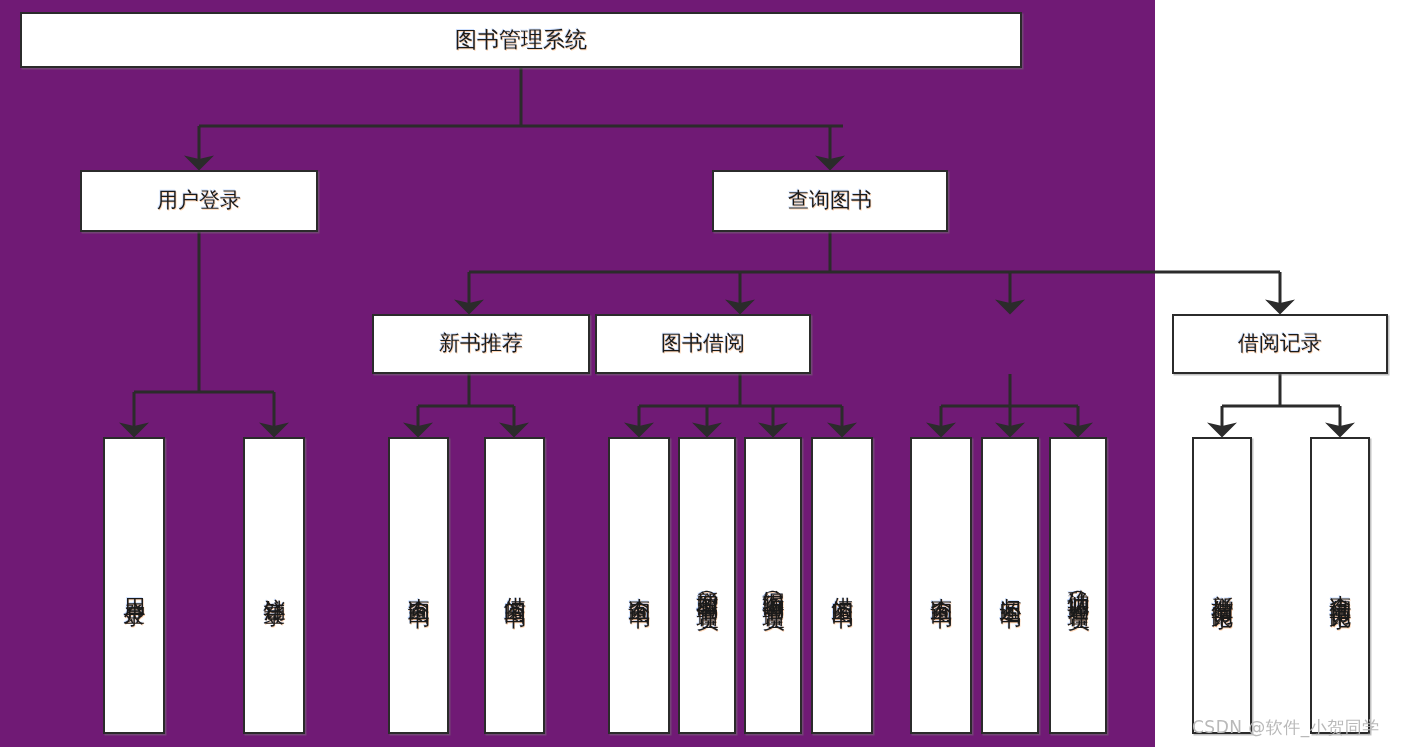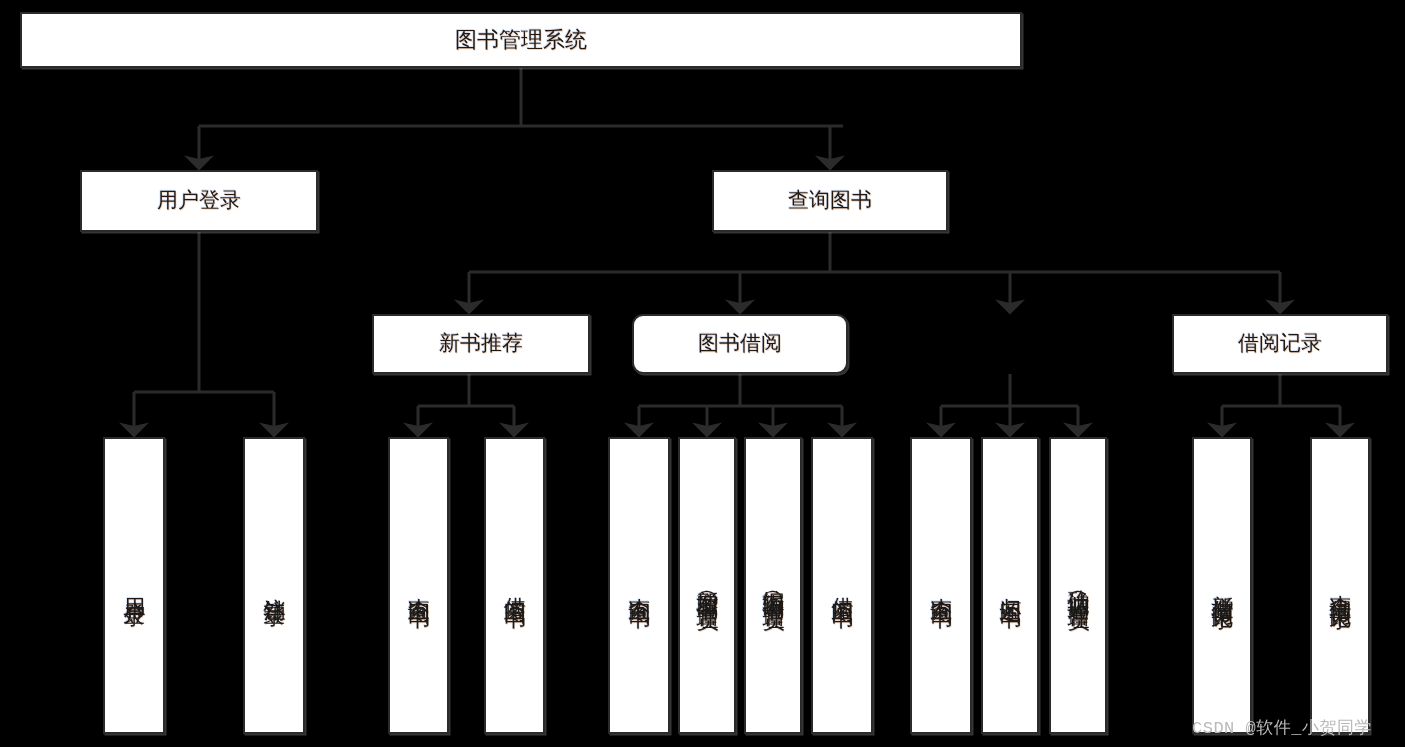--- a/index.html
+++ b/index.html
@@ -1,18 +1,18 @@
 <!DOCTYPE html>
 <html><head>
 <meta charset="utf-8">
 <style>
   html,body{margin:0;padding:0;background:#ffffff;}
   body{width:1405px;height:747px;overflow:hidden;
        font-family:"DejaVu Sans","Liberation Sans",sans-serif;}
-  #diagram{position:relative;width:1405px;height:747px;background:#000000;}
+  #diagram{position:relative;width:1129px;height:747px;background:#701a75;padding-left:26px;}
   svg.edges{position:absolute;left:0;top:0;width:1405px;height:747px;}
   .node{position:absolute;box-sizing:border-box;background:#ffffff;
         border:2px solid #2b2b2b;
         box-shadow:1.5px 1.5px 0 rgba(120,120,120,.45);
         display:flex;align-items:center;justify-content:center;}
   .node .label{color:#1a1a1a;text-align:center;line-height:1.22;
         text-shadow:0.7px 0.7px 0 rgba(255,180,120,.55),-0.7px -0.7px 0 rgba(120,170,255,.35);}
   .h-node .label{font-size:21px;}
   .root .label{font-size:22px;}
   .leaf{align-items:center;justify-content:center;}
@@ -83,21 +83,21 @@
   <div class="node h-node" style="left:80px;top:170px;width:238px;height:62px;">
     <span class="label">用户登录</span>
   </div>
   <div class="node h-node" style="left:712px;top:170px;width:236px;height:62px;">
     <span class="label">查询图书</span>
   </div>
 
   <div class="node h-node" style="left:372px;top:314px;width:218px;height:60px;justify-content:center;">
     <span class="label">新书推荐</span>
   </div>
-  <div class="node h-node" style="left:632px;top:314px;width:216px;height:60px;border-radius:11px;">
+  <div class="node h-node" style="left:595px;top:314px;width:216px;height:60px;">
     <span class="label">图书借阅</span>
   </div>
   <div class="node h-node" style="left:1172px;top:314px;width:216px;height:60px;">
     <span class="label">借阅记录</span>
   </div>
 
   <div class="node leaf" style="left:103px;top:437px;width:62px;height:297px;">
     <span class="label">用户登录</span>
   </div>
   <div class="node leaf" style="left:243px;top:437px;width:62px;height:297px;">
@@ -134,14 +134,14 @@
     <span class="label">确认归还（管理员）</span>
   </div>
 
   <div class="node leaf" style="left:1192px;top:437px;width:60px;height:297px;">
     <span class="label">新增借阅记录</span>
   </div>
   <div class="node leaf" style="left:1310px;top:437px;width:60px;height:297px;">
     <span class="label">查询借阅记录</span>
   </div>
 
-  <div class="watermark" style="left:1192px;top:716px;font-family:Liberation Mono, monospace;">CSDN @软件_小贺同学</div>
+  <div class="watermark" style="left:1192px;top:716px;">CSDN @软件_小贺同学</div>
 </div>
 
 </body></html>

